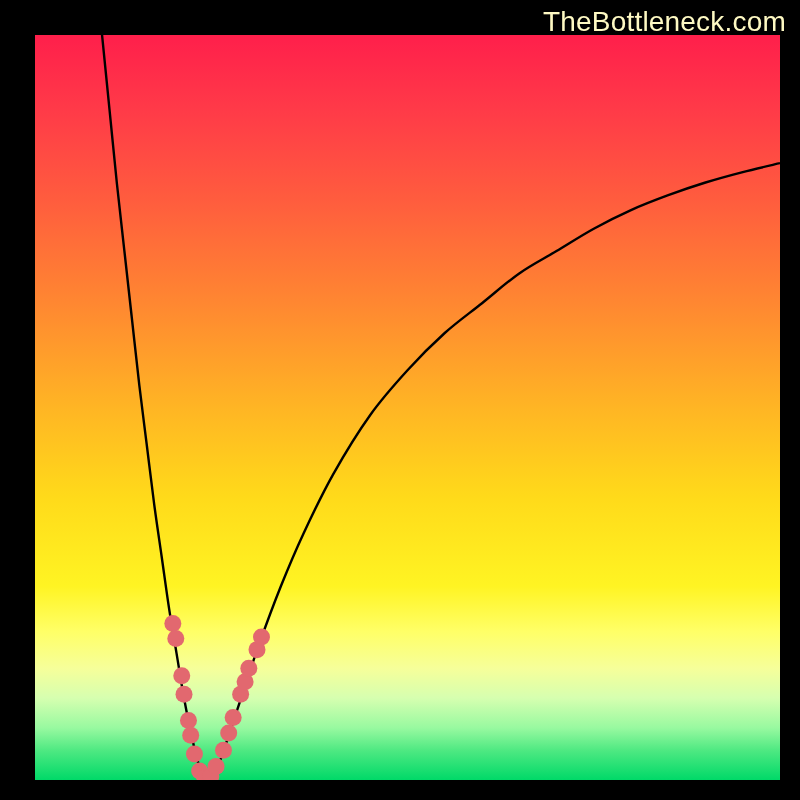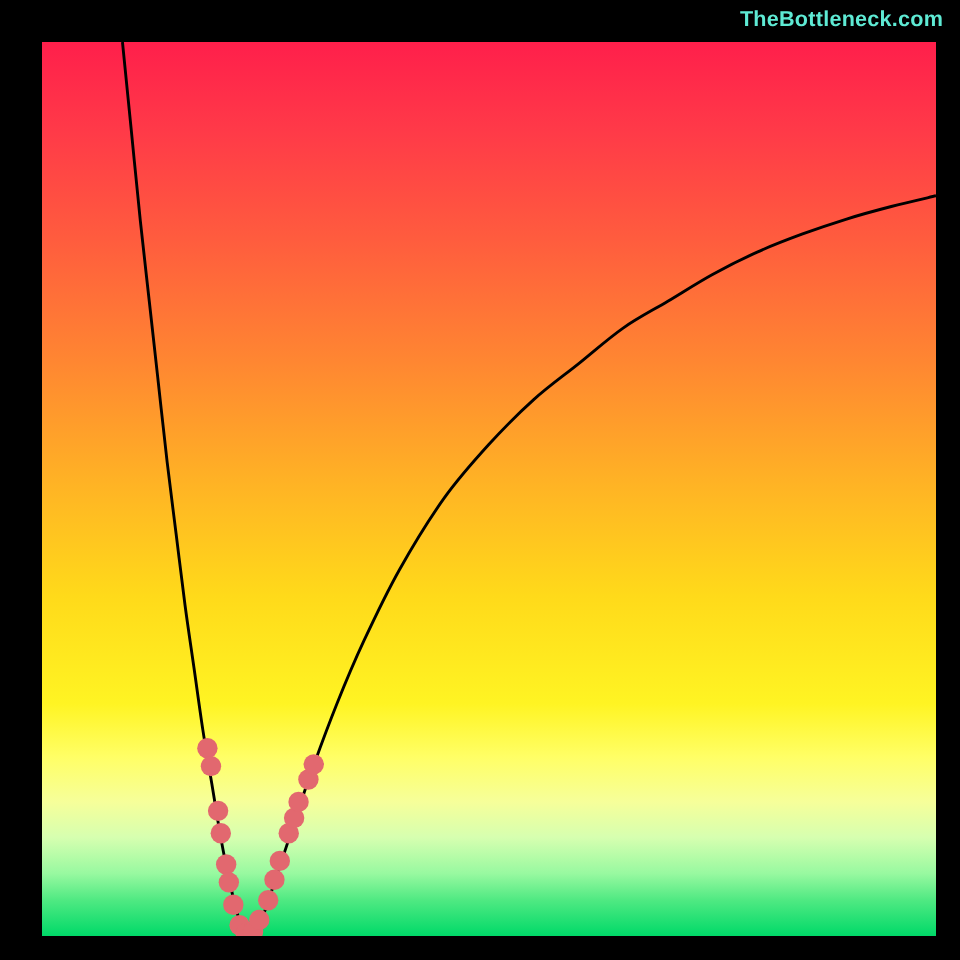--- a/index.html
+++ b/index.html
@@ -31,23 +31,23 @@
     position: absolute;
     left: 0;
     top: 0;
     width: 100%;
     height: 100%;
   }
   .attribution {
     position: absolute;
     top: 6px;
     right: 14px;
-    color: #5eead4;
-    font-size: 18px;
-    font-weight: 700;
+    color: #fef9c3;
+    font-size: 28px;
+    font-weight: 400;
     letter-spacing: 0.2px;
   }
   svg.curve-layer {
     position: absolute;
     left: 0;
     top: 0;
     width: 100%;
     height: 100%;
   }
 </style>

